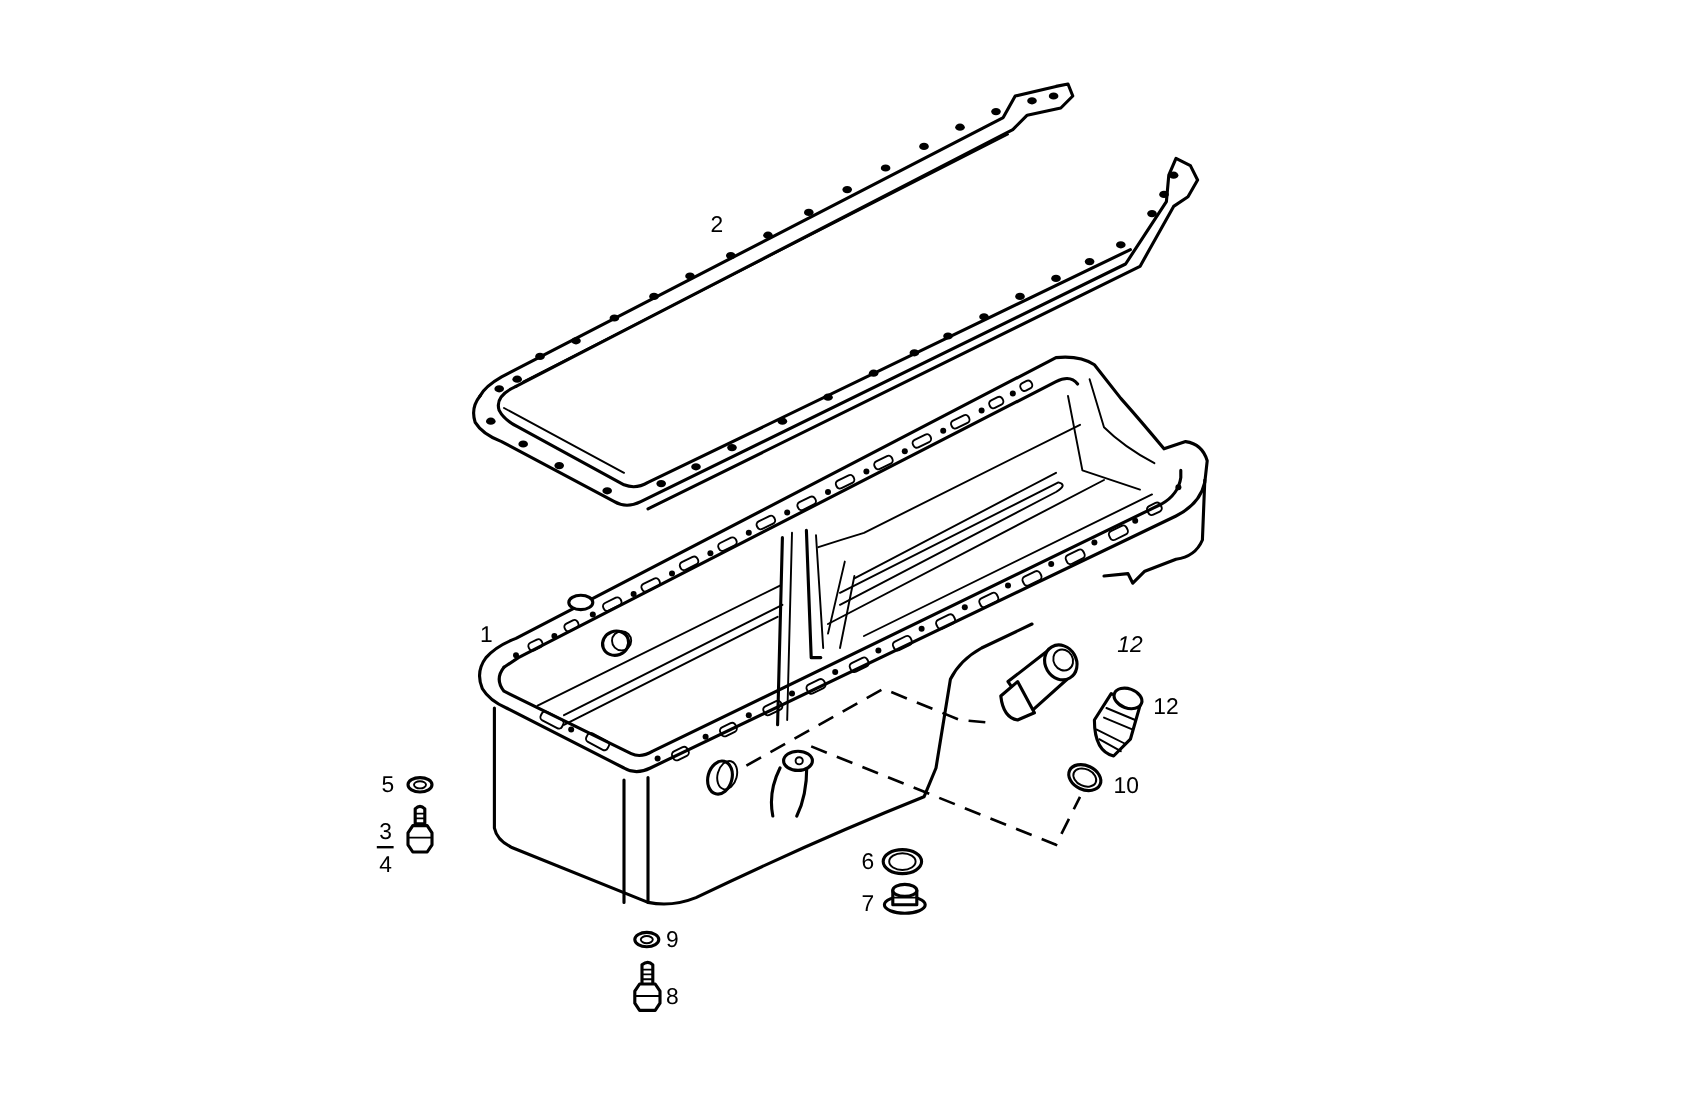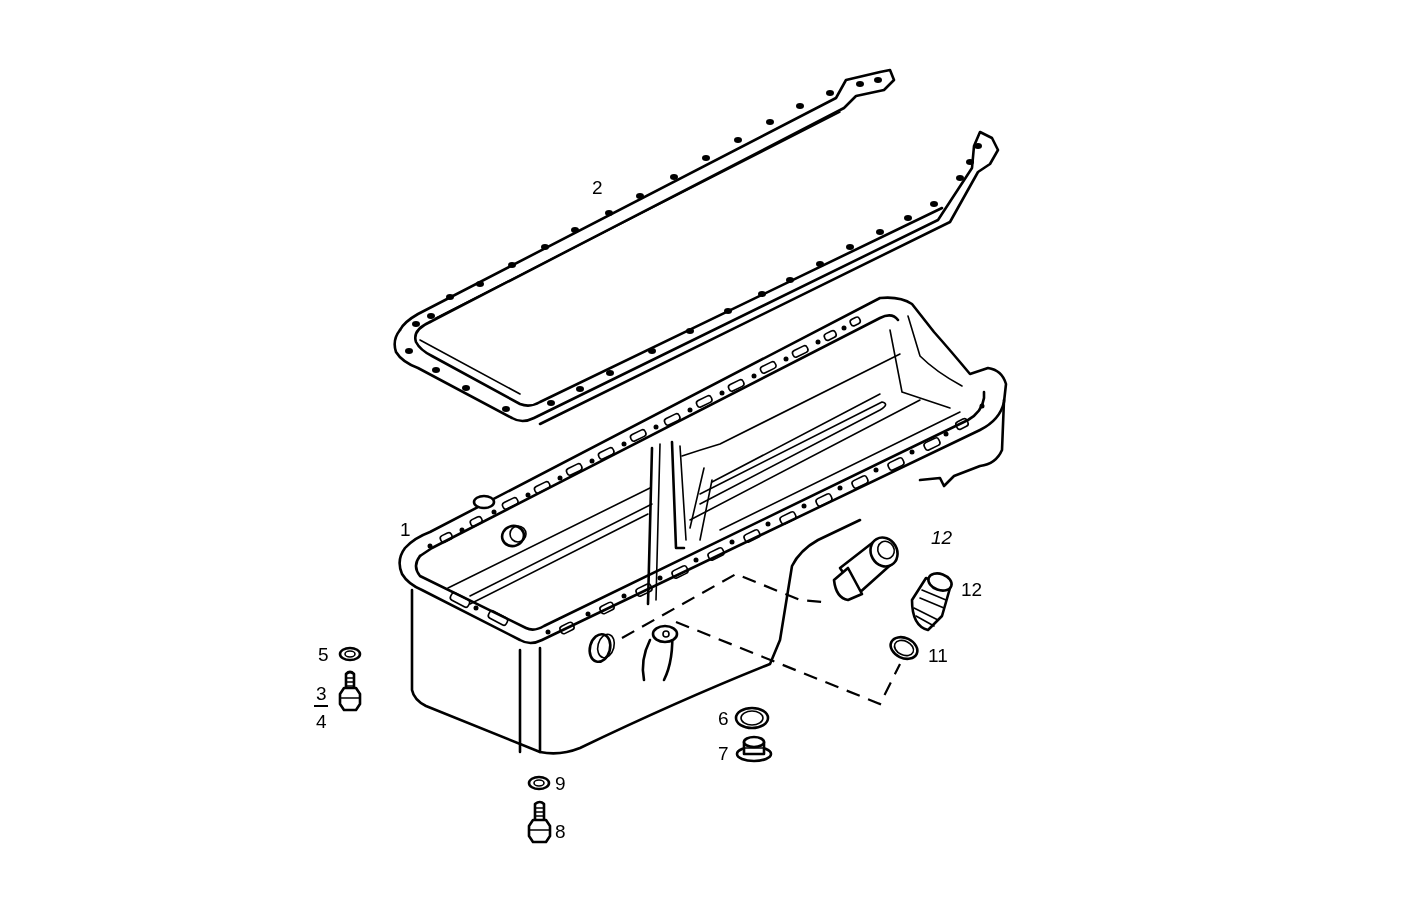--- a/index.html
+++ b/index.html
@@ -235,21 +235,21 @@
     <path class="fillw" d="M 529 826 L 533 820 L 546 820 L 550 826 L 550 836 L 546 842 L 533 842 L 529 836 Z"></path>
     <path class="thin" d="M 529 830 L 550 830"></path>
   </g>
 </svg>
 
 
 <span class="callout" style="left:592px;top:178px;">2</span>
 <span class="callout" style="left:400px;top:520px;">1</span>
 <span class="callout" style="left:931px;top:528px;font-style:italic;">12</span>
 <span class="callout" style="left:961px;top:580px;">12</span>
-<span class="callout" style="left:928px;top:646px;">11</span>
+<span class="callout" style="left:928px;top:646px;">10</span>
 <span class="callout" style="left:318px;top:645px;">5</span>
 <span class="callout" style="left:316px;top:684px;">3</span>
 <span class="frac-line" style="left:314px;top:705px;"></span>
 <span class="callout" style="left:316px;top:712px;">4</span>
 <span class="callout" style="left:718px;top:709px;">6</span>
 <span class="callout" style="left:718px;top:744px;">7</span>
 <span class="callout" style="left:555px;top:774px;">9</span>
 <span class="callout" style="left:555px;top:822px;">8</span>
 </div>
 

